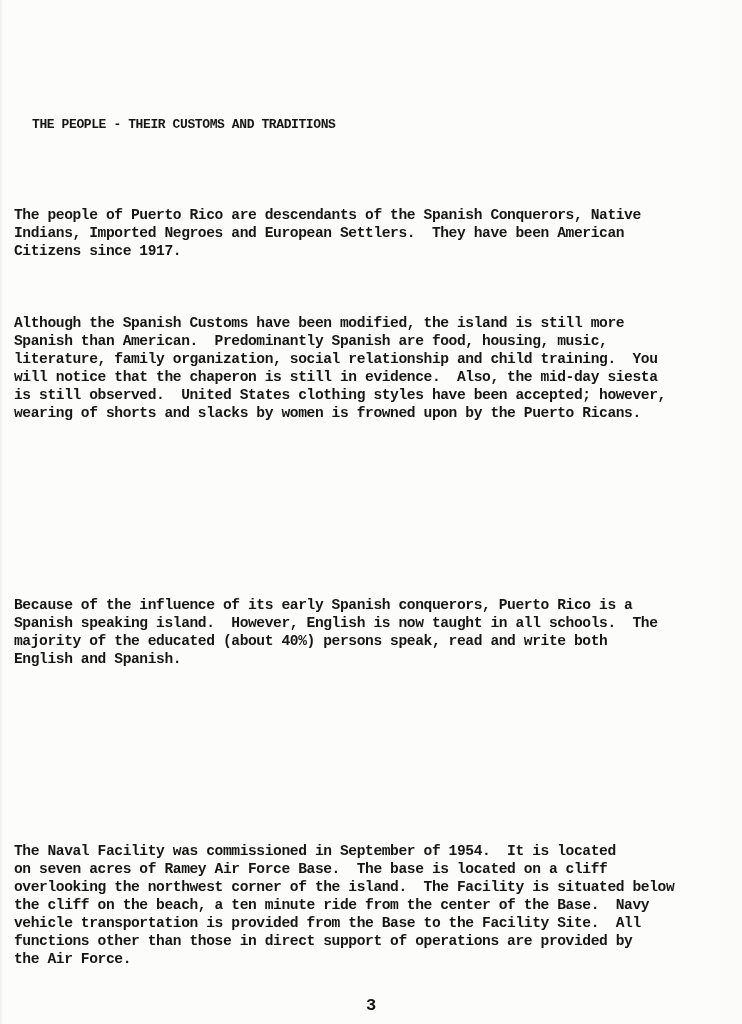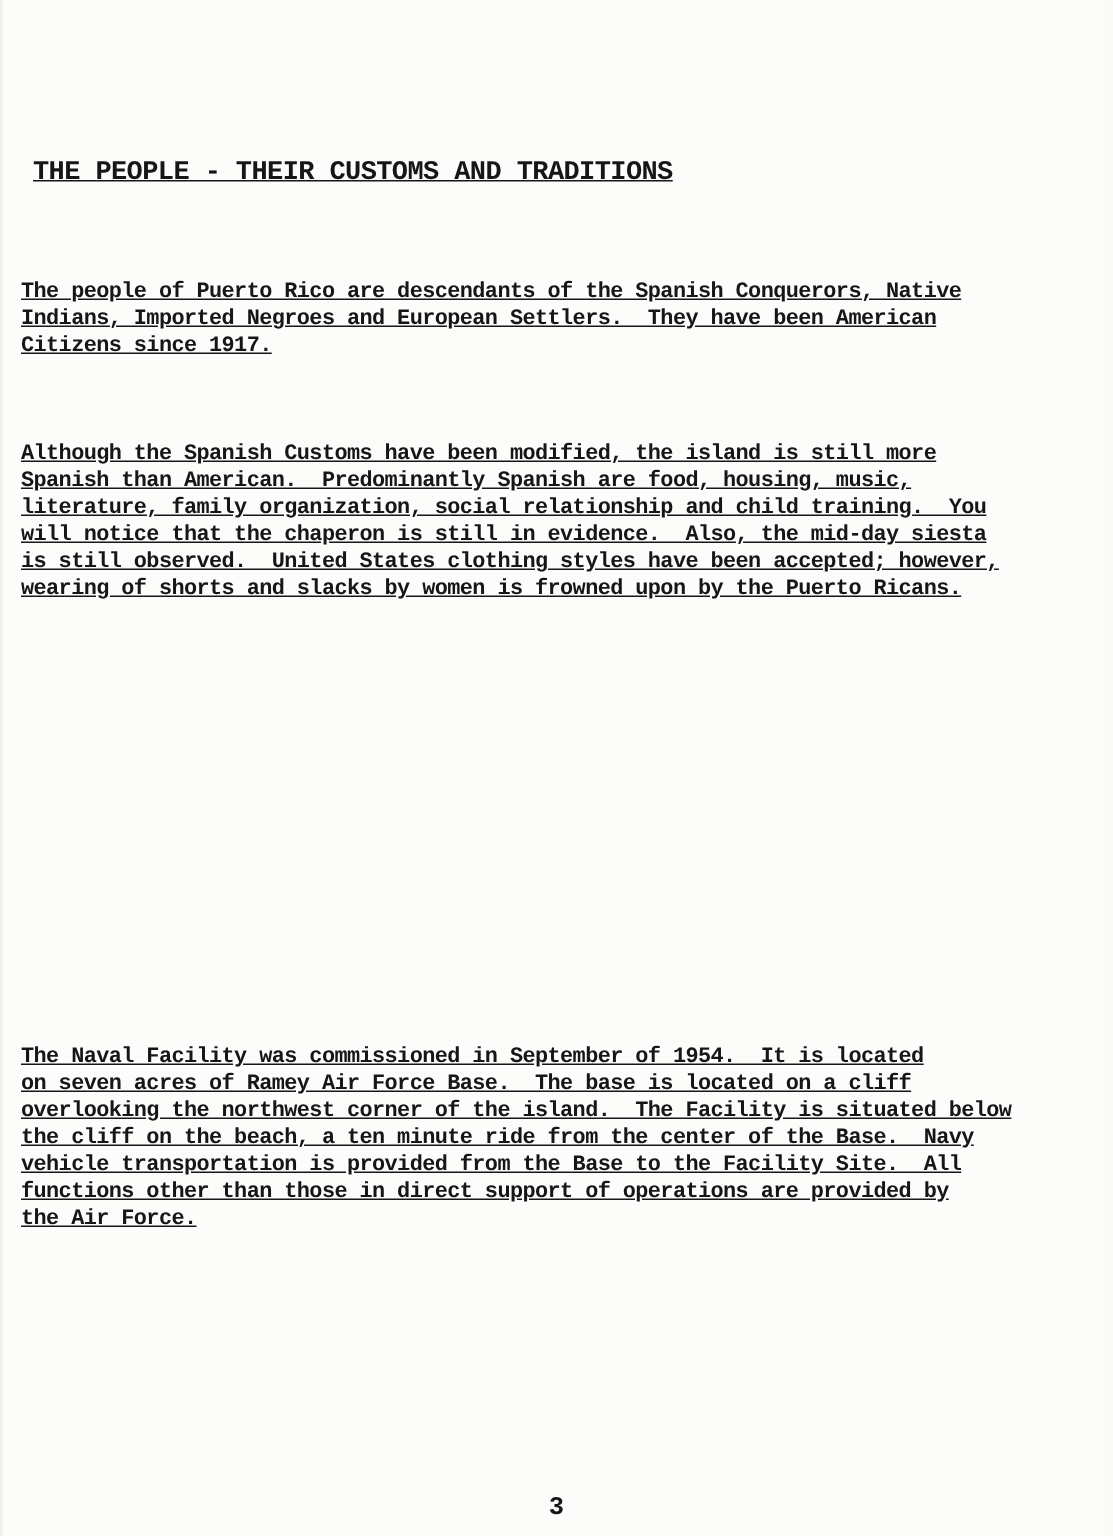--- a/index.html
+++ b/index.html
@@ -20,33 +20,31 @@
     padding: 8px 4px 0 14px;
   }
   .doc-body {
     font-size: 14.6px;
     line-height: 18px;
     font-weight: bold;
     letter-spacing: -0.4px;
     white-space: pre-wrap;
   }
   .section-heading {
-    margin: 8px;
-    font-size: 18px;
+    margin: 18px;
+    font-size: 13px;
     line-height: 18px;
     font-weight: bold;
     white-space: pre-wrap;
-    text-decoration: underline;
   }
   .section { margin: 0; }
   .section + .section { margin-top: 30px; }
   .para {
     margin: 18px 0 0 0;
     white-space: pre-wrap;
-    text-decoration: underline;
   }
   
   .scan-fade {
     position: absolute;
     top: 0;
     right: 0;
     width: 70px;
     height: 100%;
     background: linear-gradient(to right, rgba(252,252,250,0) 0%, rgba(252,252,250,0.45) 55%, rgba(250,250,248,0.72) 100%);
     pointer-events: none;
@@ -86,20 +84,24 @@
 Citizens since 1917.</p>
       <p class="para">Although the Spanish Customs have been modified, the island is still more
 Spanish than American.  Predominantly Spanish are food, housing, music,
 literature, family organization, social relationship and child training.  You
 will notice that the chaperon is still in evidence.  Also, the mid-day siesta
 is still observed.  United States clothing styles have been accepted; however,
 wearing of shorts and slacks by women is frowned upon by the Puerto Ricans.</p>
     </div>
 
     <div class="section">
+      <p class="para">Because of the influence of its early Spanish conquerors, Puerto Rico is a
+Spanish speaking island.  However, English is now taught in all schools.  The
+majority of the educated (about 40%) persons speak, read and write both
+English and Spanish.</p>
     </div>
 
     <div class="section">
       <p class="para">The Naval Facility was commissioned in September of 1954.  It is located
 on seven acres of Ramey Air Force Base.  The base is located on a cliff
 overlooking the northwest corner of the island.  The Facility is situated below
 the cliff on the beach, a ten minute ride from the center of the Base.  Navy
 vehicle transportation is provided from the Base to the Facility Site.  All
 functions other than those in direct support of operations are provided by
 the Air Force.</p>

